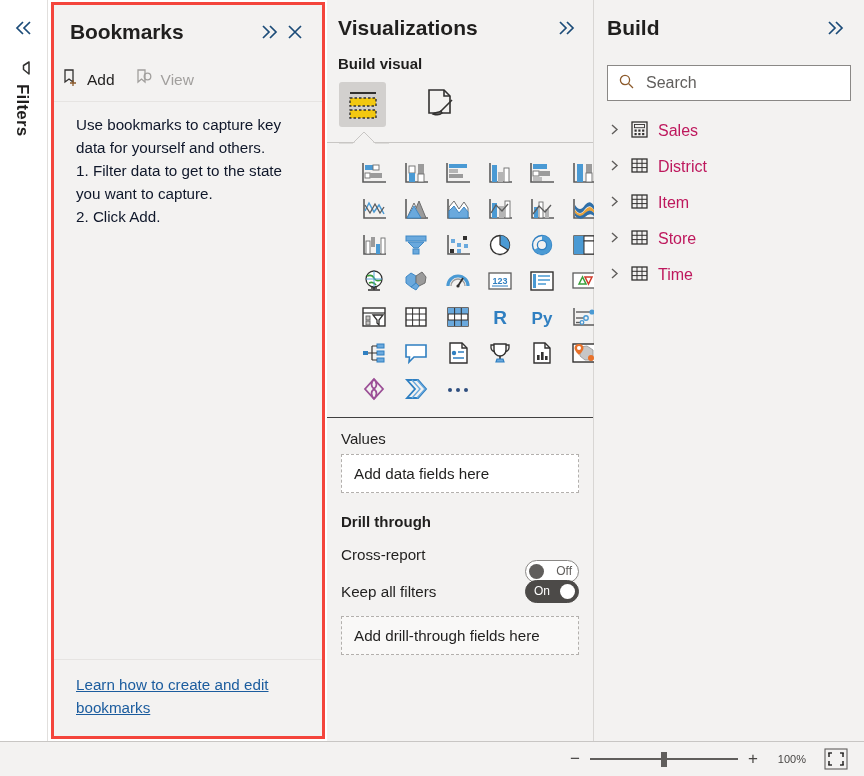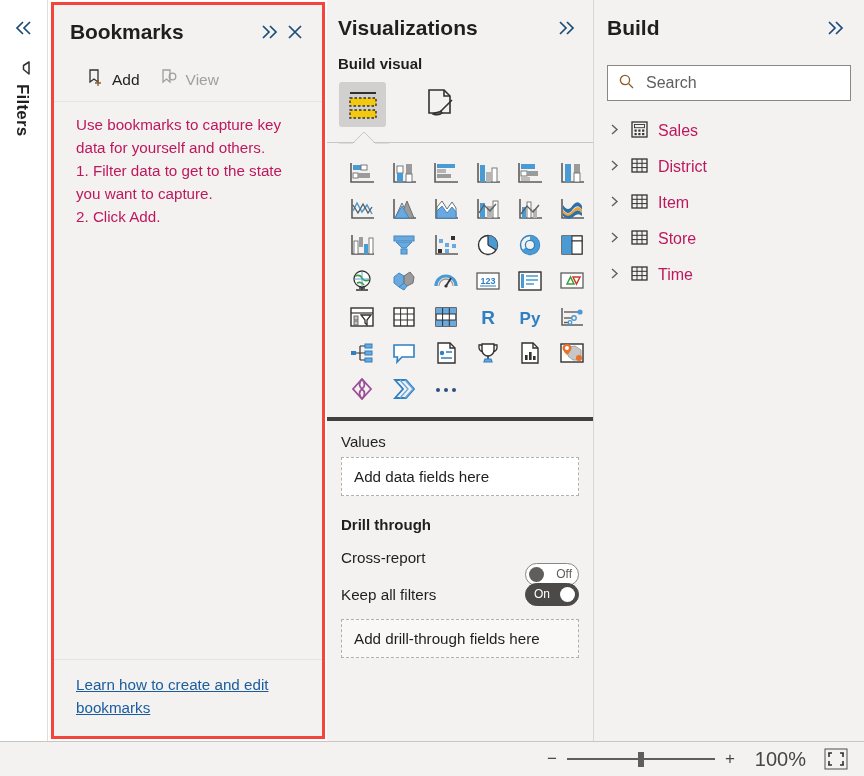--- a/index.html
+++ b/index.html
@@ -58,37 +58,37 @@
   }
   .hdr-btn {
     width: 26px; height: 26px;
     display: flex; align-items: center; justify-content: center;
     color: #1b4b78; cursor: pointer;
   }
   .hdr-btn.chev { font-size: 17px; font-weight: bold; }
   .bm-toolbar {
     height: 44px; flex: none;
     display: flex; align-items: center;
-    padding-left: 32px; gap: 20px;
+    padding-left: 7px; gap: 20px;
     background: #f3f2f1;
     border-bottom: 1px solid #e6e4e2;
   }
   .tool-item {
     display: flex; align-items: center; gap: 7px;
     font-size: 15.5px; color: #201f1e; cursor: pointer;
   }
   .tool-item.disabled { color: #a19f9d; cursor: default; }
   .bm-body {
     flex: 1;
     padding: 11px 16px 0 22px;
     background: #f3f2f1;
     overflow: hidden;
   }
   .bm-help {
-    font-size: 15.2px; color: #be185d; line-height: 1.52;
+    font-size: 15.2px; color: #0f172a; line-height: 1.52;
     margin: 0;
   }
   .bm-footer {
     flex: none;
     border-top: 1px solid #e6e4e2;
     padding: 14px 18px 16px 22px;
     background: #f3f2f1;
   }
   .bm-link {
     font-size: 15.2px; color: #1b5c9e;
@@ -130,27 +130,27 @@
   .tab-pointer {
     height: 13px; position: relative; flex: none;
   }
   .tab-pointer .line {
     position: absolute; left: 0; right: 0; bottom: 0;
     height: 1px; background: #c8c6c4;
   }
   .tab-pointer svg { position: absolute; left: 18px; bottom: -1px; }
   .viz-gallery {
     flex: none;
-    padding: 12px 0 10px 14px;
+    padding: 12px 0 10px 26px;
     display: grid;
     grid-template-columns: repeat(6, 42px);
     grid-auto-rows: 36px;
     align-items: center;
     justify-items: center;
-    border-bottom: 4px solid #404040;
+    border-bottom: 1px solid #404040;
   }
   .viz-icon { cursor: pointer; display: flex; align-items: center; justify-content: center; width: 34px; height: 30px;}
   .viz-wells { flex: 1; padding: 12px 14px 0 14px; overflow: hidden;}
   .well-label {
     font-size: 15px; color: #201f1e; margin-bottom: 7px;
   }
   .well-label.bold { font-weight: bold; }
   .drop-zone {
     border: 1px dashed #b3b0ad;
     background: #ffffff;
@@ -246,21 +246,21 @@
   }
   .zoom-track .rail {
     position: absolute; left: 0; right: 0; top: 7px;
     height: 2px; background: #605e5c;
   }
   .zoom-track .thumb {
     position: absolute; left: 71px; top: 1px;
     width: 6px; height: 15px; background: #605e5c;
   }
   .zoom-pct {
-    font-size: 20px; color: #484644;
+    font-size: 11px; color: #484644;
     margin-left: 14px; margin-right: 18px;
   }
   .fit-btn { cursor: pointer; display: flex; }
 </style>
 </head>
 <body>
 
 <div id="app">
 
   <div id="left-rail">

